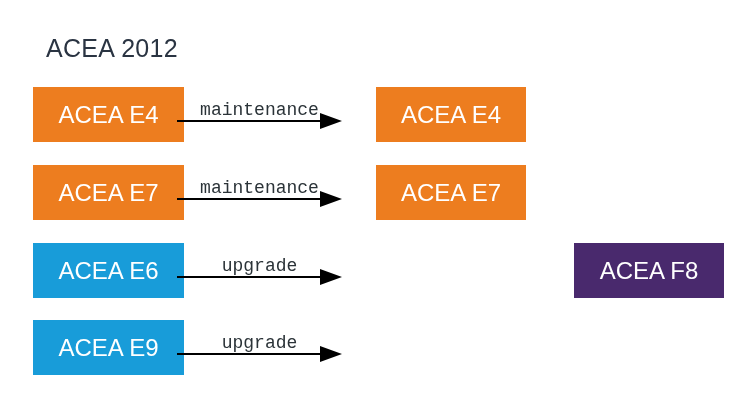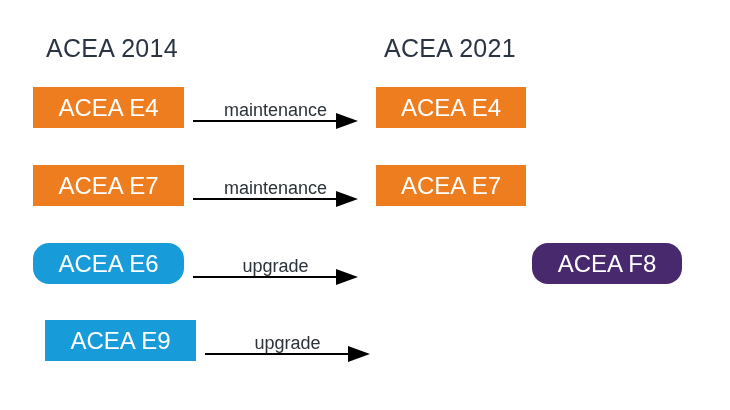--- a/index.html
+++ b/index.html
@@ -23,46 +23,47 @@
     letter-spacing: 0.3px;
     color: var(--heading-text, #2a3442);
     white-space: nowrap;
   }
   #h2016 { left: 46px; }
   #h2021 { left: 384px; }
 
   .box {
     position: absolute;
     width: 150px;
-    height: 41px;
+    height: 55px;
     display: flex;
     align-items: center;
     justify-content: center;
     font-size: 24px;
     color: var(--box-text, #ffffff);
     white-space: nowrap;
   }
   .c1 { left: 33px; width: 151px; }
   .c2 { left: 376px; }
-  .c3 { left: 532px; }
+  .c3 { left: 574px; }
   .r1 { top: 87px; }
   .r2 { top: 165px; }
-  .r3 { top: 243px; border-radius: 16px; }
-  .r4 { top: 320px; margin-left: 12px; }
+  .r3 { top: 243px; }
+  .r4 { top: 320px; }
 
   .fill-orange    { background: var(--orange, #ed7d1f); }
   .fill-lightblue { background: var(--light-blue, #189cd9); }
   .fill-darkblue  { background: var(--dark-blue, #0f4a91); }
   .fill-purple    { background: var(--purple, #49296d); }
 
   .arrow {
     position: absolute;
-    left: 193px;
+    left: 177px;
     width: 165px;
     height: 55px;
+    font-family: Liberation Mono, monospace;
   }
   .arrow .label {
     position: absolute;
     left: 0;
     right: 0;
     bottom: 23px;
     text-align: center;
     font-size: 18px;
     line-height: 1;
     color: var(--label-text, #2b3338);
@@ -85,22 +86,21 @@
     border-left: 22px solid var(--arrow, #000000);
     border-top: 8px solid transparent;
     border-bottom: 8px solid transparent;
   }
 </style>
 </head>
 <body>
 
 <div id="canvas">
 
-  <div id="h2016" class="heading">ACEA 2014</div>
-  <div id="h2021" class="heading">ACEA 2021</div>
+  <div id="h2016" class="heading">ACEA 2012</div>
 
   <div class="box c1 r1 fill-orange">ACEA E4</div>
   <div class="arrow r1">
     <span class="label">maintenance</span>
     <div class="line"></div>
     <div class="head"></div>
   </div>
   <div class="box c2 r1 fill-orange">ACEA E4</div>
 
   <div class="box c1 r2 fill-orange">ACEA E7</div>

